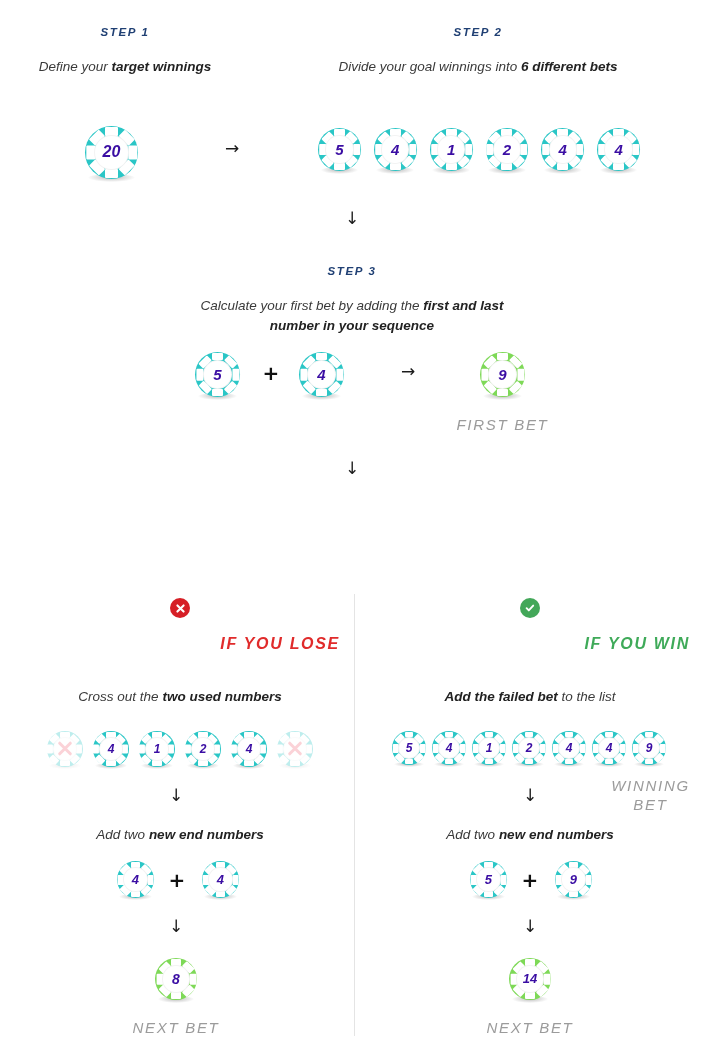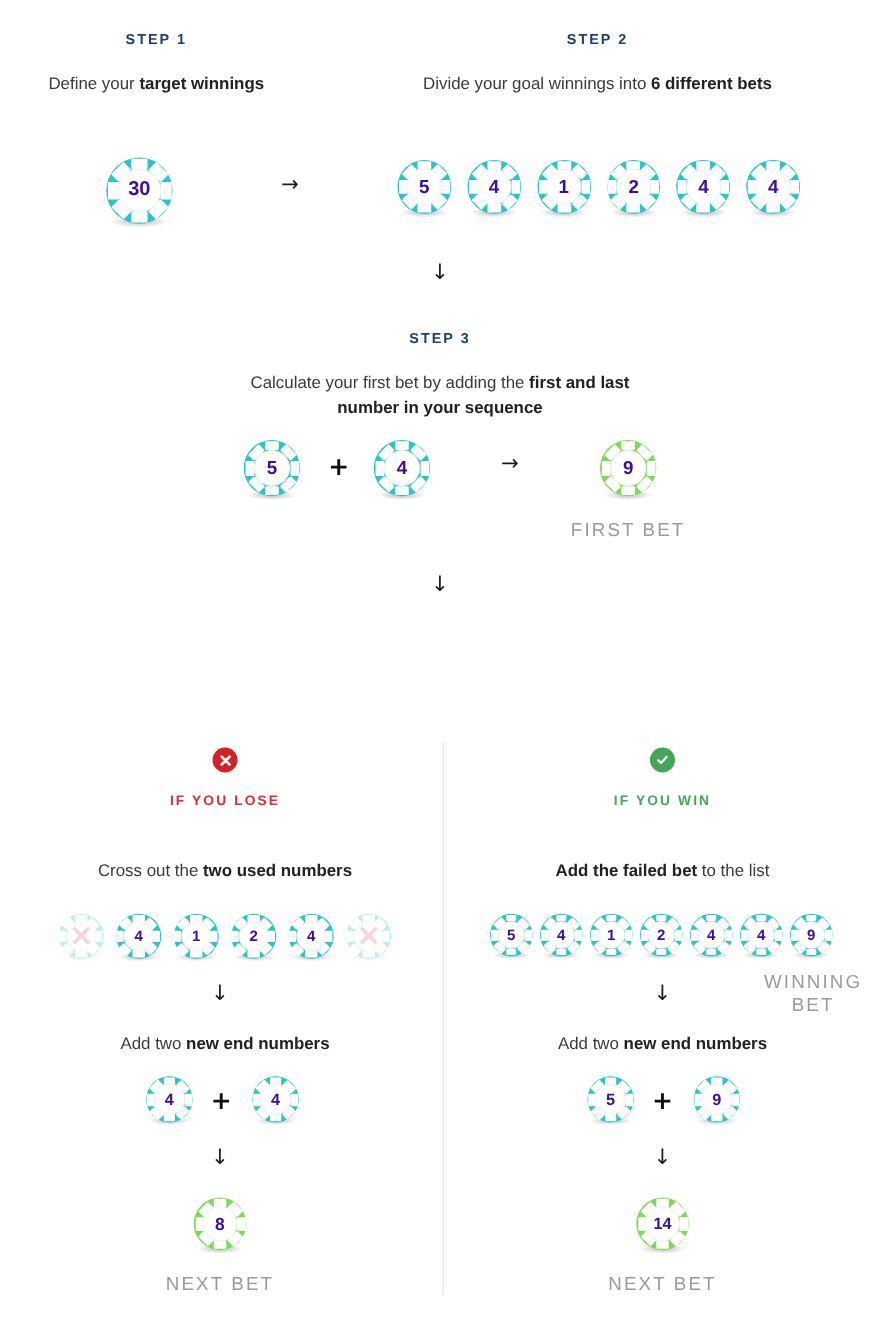--- a/index.html
+++ b/index.html
@@ -4,37 +4,37 @@
 <style>
   html,body{margin:0;padding:0;}
   body{
     width:705px;height:1059px;
     background:#ffffff;
     font-family:"Liberation Sans", sans-serif;
     color:#333;
     position:relative;
     overflow:hidden;
   }
-  .page{position:relative;width:705px;height:898px;}
+  .page{position:relative;width:705px;height:898px;font-style:italic;}
 
   
   .step-head{
     font-size:11.5px;font-weight:bold;letter-spacing:1.6px;
     color:#1f3f73;text-align:center;
   }
   .step-desc{
     font-size:13.5px;color:#3a3a3a;text-align:center;line-height:20px;
   }
   .step-desc b{font-weight:bold;color:#222;}
   .small-label{
     font-size:15px;letter-spacing:1.7px;color:#9b9b9b;text-align:center;
     font-weight:normal;
   }
   .outcome-title{
-    font-size:11px;font-weight:bold;letter-spacing:1.7px;text-align:center;
+    font-size:16px;font-weight:bold;letter-spacing:1.7px;text-align:right;
   }
   .lose .outcome-title{color:#e02b2b;}
   .win .outcome-title{color:#3faa59;}
 
   .arrow{
     font-size:17px;color:#1b1b1b;text-align:center;line-height:1;
     font-family:"DejaVu Sans", sans-serif;
   }
   .plus{
     font-size:20px;font-weight:bold;color:#111;line-height:1;
@@ -131,21 +131,21 @@
         </span><span class="notch n2">
           <i class="t"></i>
           <i class="b"></i>
         </span><span class="notch n3">
           <i class="t"></i>
           <i class="b"></i>
         </span><span class="notch n4">
           <i class="t"></i>
           <i class="b"></i>
         </span><span class="face">
-          <span class="val" style="font-size:16px">30</span>
+          <span class="val" style="font-size:16px">20</span>
         </span></div>
   </div>
   <div class="abs" style="left:214px;top:140px;width:36px;">
     <div class="arrow">→</div>
   </div>
 
   <div class="abs" style="left:333px;top:26px;width:290px;">
     <div class="step-head">STEP 2</div>
   </div>
   <div class="abs" style="left:303px;top:57px;width:350px;">

